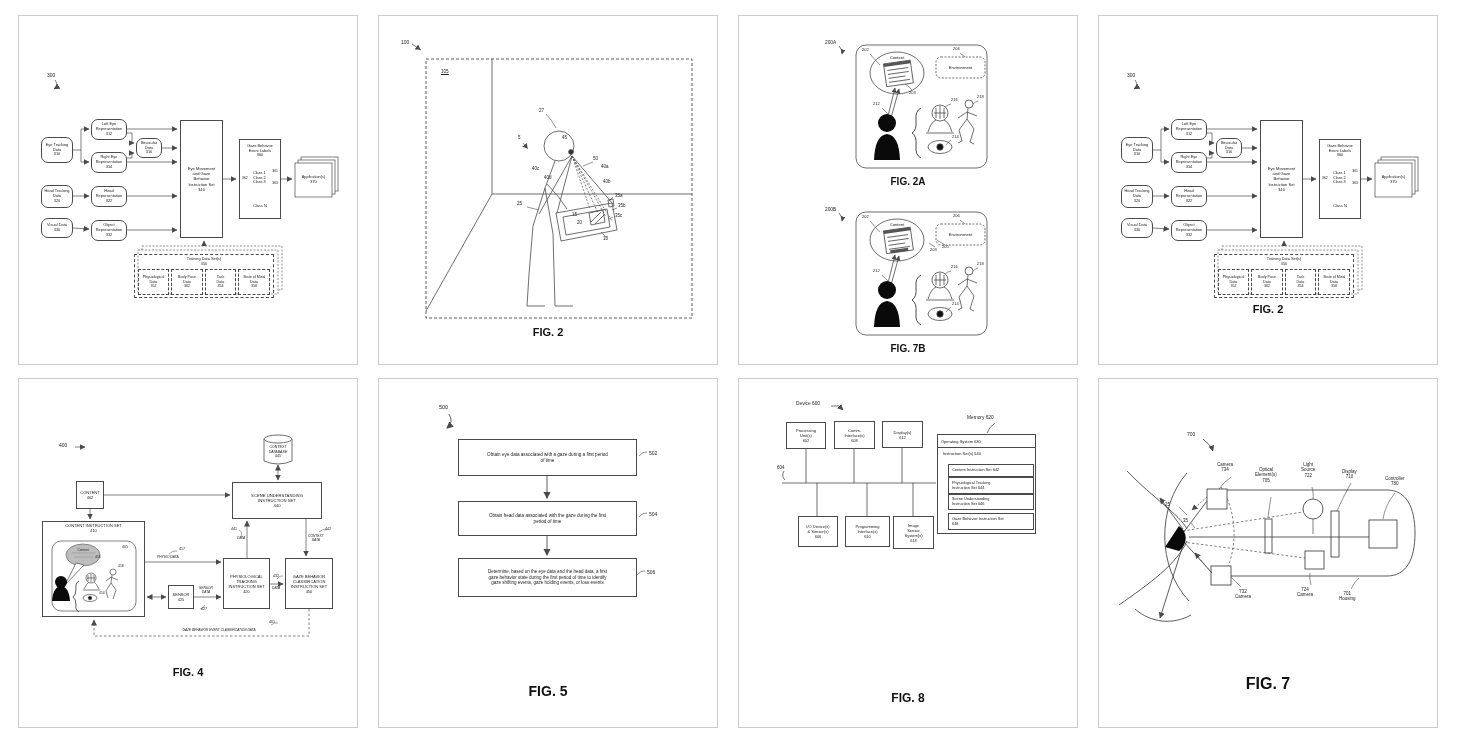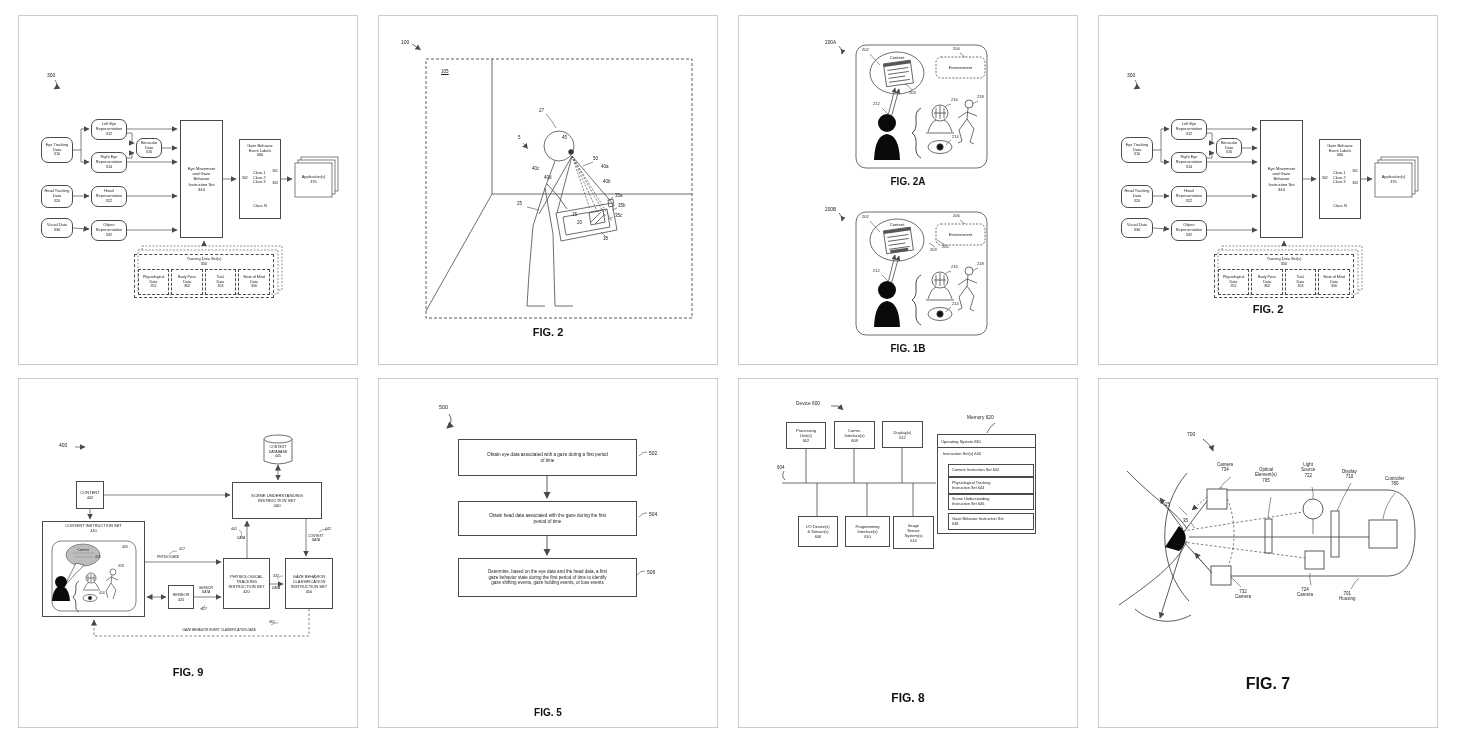--- a/index.html
+++ b/index.html
@@ -291,21 +291,21 @@
     <div class="lb" style="left:144px;top:206px;width:28px;font-size:4.2px">Content</div>
     <div class="lb" style="left:123px;top:199px;font-size:4px">202</div>
     <div class="flx" style="left:197px;top:208px;width:49px;height:21px;font-size:4.2px">Environment</div>
     <div class="lb" style="left:214px;top:198px;font-size:4px">206</div>
     <div class="lb" style="left:191px;top:232px;font-size:4px">203</div>
     <div class="lb" style="left:203px;top:229px;font-size:4px">205</div>
     <div class="lb" style="left:134px;top:253px;font-size:4px">212</div>
     <div class="lb" style="left:212px;top:249px;font-size:4px">216</div>
     <div class="lb" style="left:238px;top:246px;font-size:4px">218</div>
     <div class="lb" style="left:213px;top:286px;font-size:4px">214</div>
-    <div class="cap" style="top:327px;font-size:10px">FIG. 1B</div>
+    <div class="cap" style="top:327px;font-size:10px">FIG. 7B</div>
   </div>
 
   <div class="card">
     <div id="bd-clone-slot">
         <div class="bd" id="bd-src">
       <svg class="wires" width="340" height="350" viewBox="0 0 340 350">
         <defs>
               <marker id="ah1" markerWidth="7" markerHeight="7" refX="5.5" refY="3" orient="auto" markerUnits="userSpaceOnUse">
                 <path d="M0,0 L6,3 L0,6 Z" fill="#4a4a4a"></path>
               </marker>
@@ -494,21 +494,21 @@
     <div class="lb it" style="left:289px;top:156px;font-size:3.3px">CONTEXT
 DATA</div>
     <div class="lb" style="left:306px;top:148px;font-size:3.6px">442</div>
     <div class="lb it" style="left:253px;top:208px;font-size:3.3px">DATA</div>
     <div class="lb" style="left:254px;top:195px;font-size:3.6px">432</div>
     <div class="lb it" style="left:180px;top:208px;font-size:3.3px">SENSOR
 DATA</div>
     <div class="lb" style="left:182px;top:228px;font-size:3.6px">427</div>
     <div class="lb it" style="left:115px;top:250px;width:170px;font-size:3.2px">GAZE BEHAVIOR EVENT CLASSIFICATION DATA</div>
     <div class="lb" style="left:250px;top:241px;font-size:3.6px">461</div>
-    <div class="cap" style="top:287px;font-size:11px">FIG. 9</div>
+    <div class="cap" style="top:287px;font-size:11px">FIG. 4</div>
   </div>
 
   <div class="card">
     <svg class="wires" width="340" height="350" viewBox="0 0 340 350">
       <defs>
           <marker id="ah5" markerWidth="8" markerHeight="8" refX="6" refY="3.5" orient="auto" markerUnits="userSpaceOnUse">
             <path d="M0,0 L7,3.5 L0,7 Z" fill="#4a4a4a"></path>
           </marker>
         </defs>
       <g stroke="#4a4a4a" stroke-width="0.9" fill="none">
@@ -526,21 +526,21 @@
     <div class="bx" style="left:79px;top:60px;width:179px;height:37px;font-size:4.6px">Obtain eye data associated with a gaze during a first period
 of time</div>
     <div class="lb" style="left:270px;top:71px;font-size:5px">502</div>
     <div class="bx" style="left:79px;top:122px;width:179px;height:35px;font-size:4.6px">Obtain head data associated with the gaze during the first
 period of time</div>
     <div class="lb" style="left:270px;top:132px;font-size:5px">504</div>
     <div class="bx" style="left:79px;top:179px;width:179px;height:39px;font-size:4.5px">Determine, based on the eye data and the head data, a first
 gaze behavior state during the first period of time to identify
 gaze shifting events, gaze holding events, or loss events</div>
     <div class="lb" style="left:268px;top:190px;font-size:5px">506</div>
-    <div class="cap" style="top:328px;font-size:10px">FIG. 5</div>
+    <div class="cap" style="top:304px;font-size:14px">FIG. 5</div>
   </div>
 
   <div class="card">
     <svg class="wires" width="340" height="350" viewBox="0 0 340 350">
       <defs>
           <marker id="ah6" markerWidth="7" markerHeight="7" refX="5.5" refY="3" orient="auto" markerUnits="userSpaceOnUse">
             <path d="M0,0 L6,3 L0,6 Z" fill="#4a4a4a"></path>
           </marker>
         </defs>
       <g stroke="#4a4a4a" stroke-width="0.8" fill="none">

